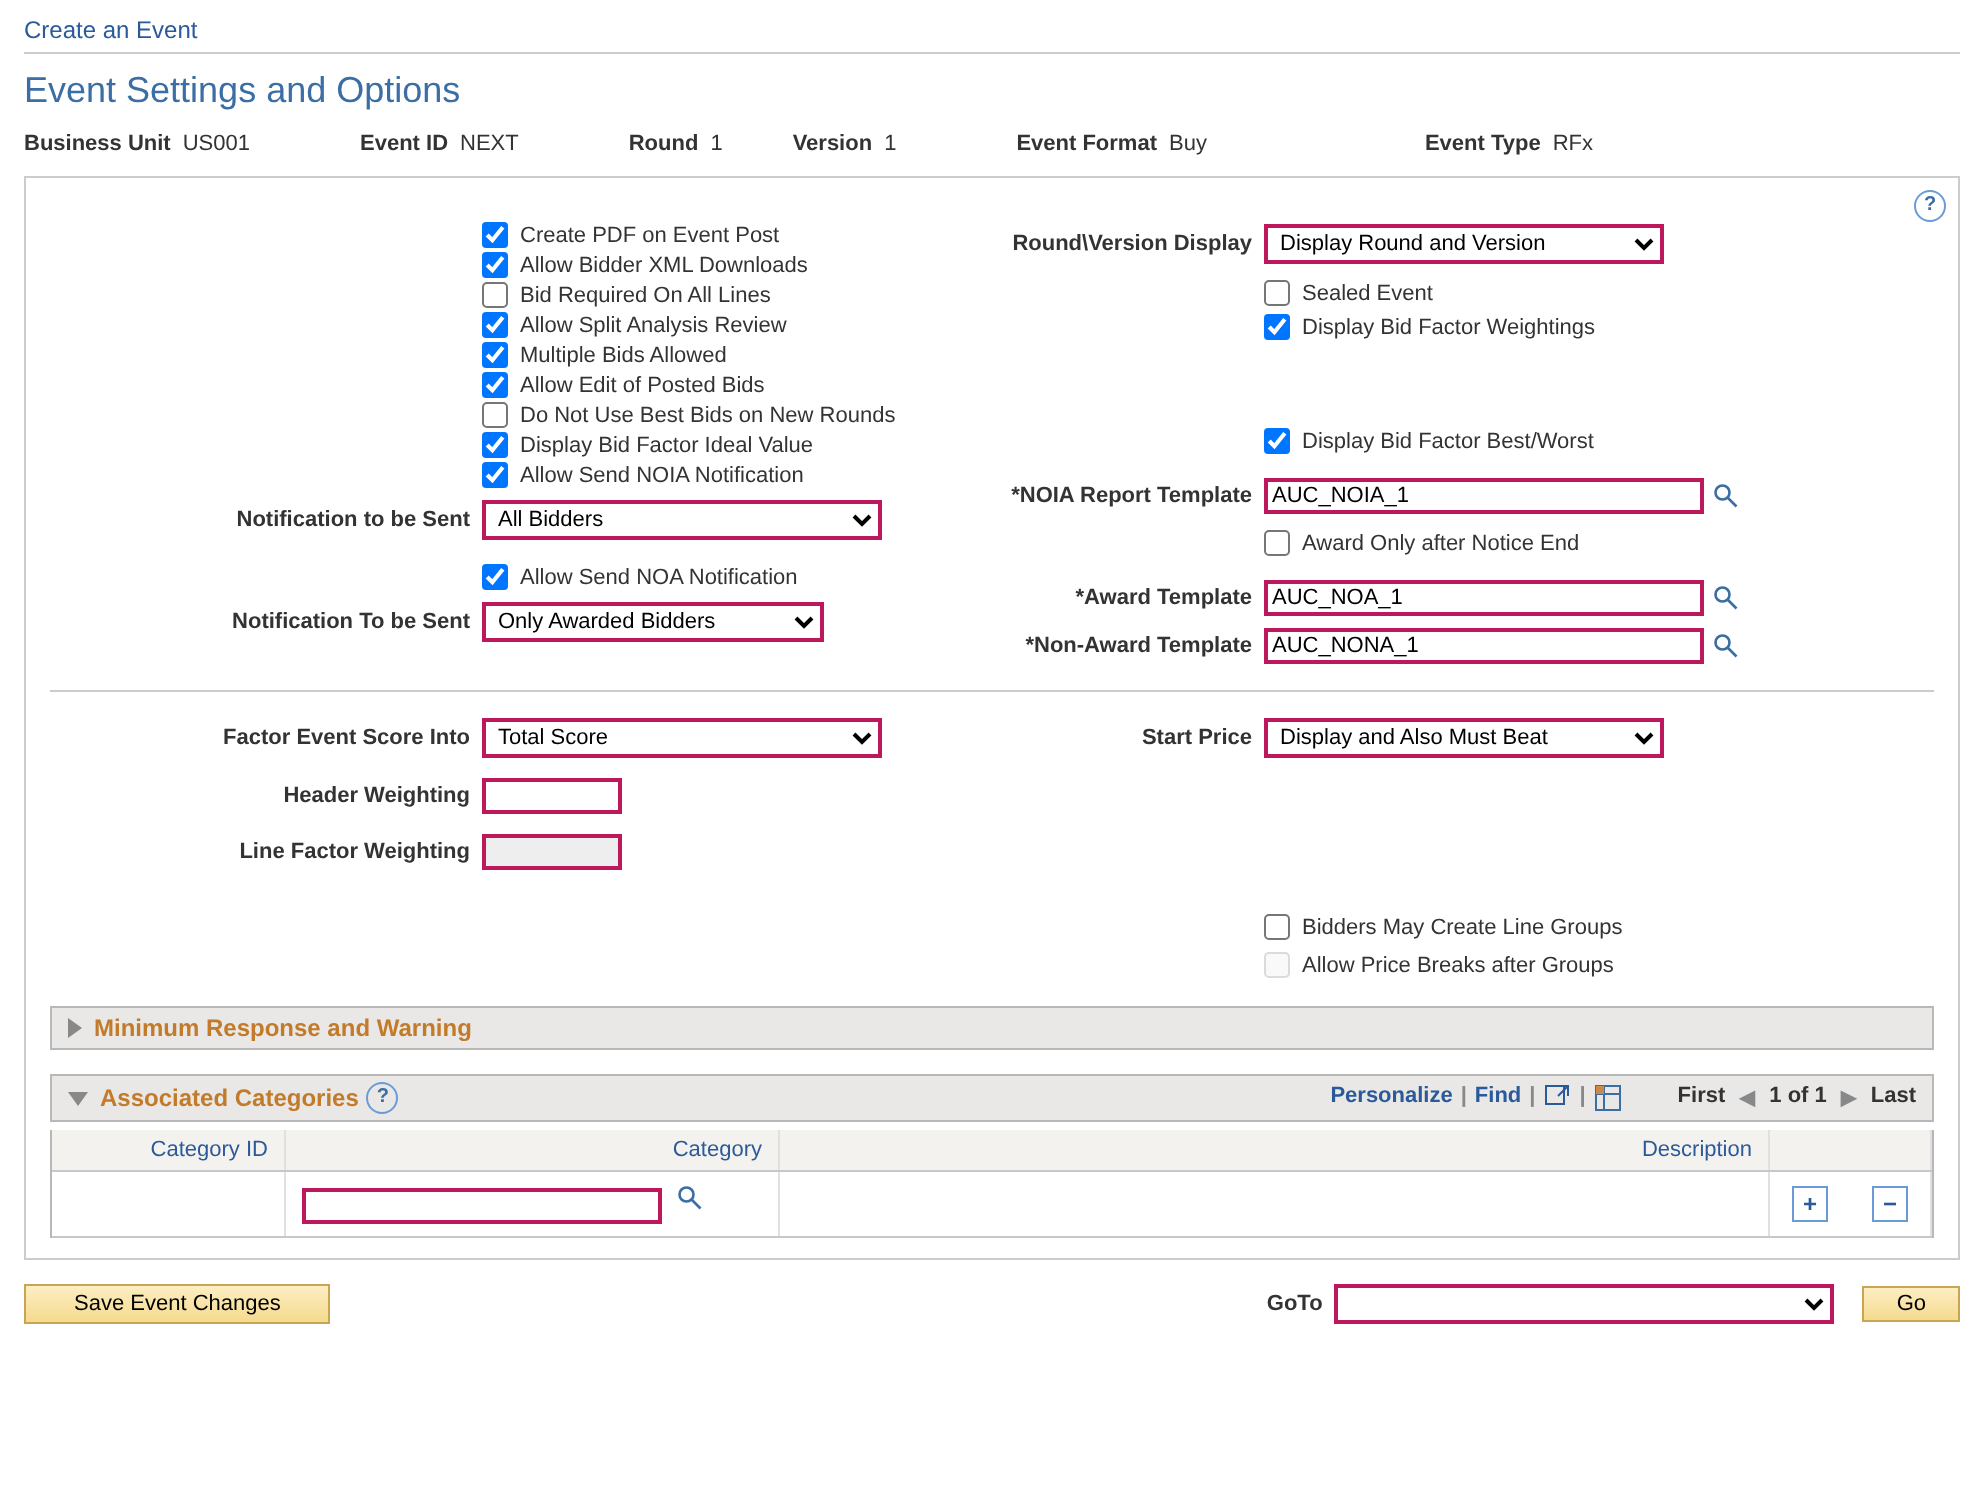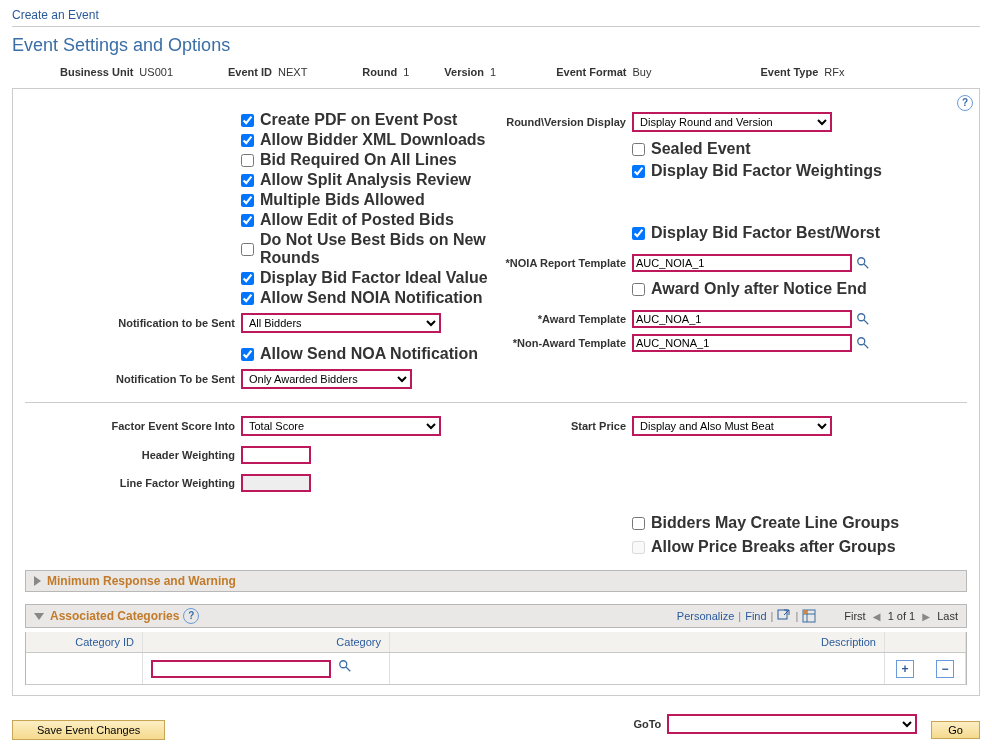--- a/index.html
+++ b/index.html
@@ -41,21 +41,21 @@
     line-height: 14px;
     text-align: center;
     cursor: pointer;
     font-weight: bold;
   }
   .two-col { display: flex; }
   .col-left { width: 50%; }
   .col-right { width: 50%; }
   .chk-row { display: flex; align-items: center; margin: 2px 0; }
   .chk-row input[type=checkbox] { margin: 0 6px 0 0; }
-  .chk-row label { font-weight: bold; font-size: 16px; }
+  .chk-row label { font-weight: normal; font-size: 11px; }
   .field-row { display: flex; align-items: center; margin: 3px 0; }
   .field-row .lbl {
     width: 210px;
     text-align: right;
     padding-right: 6px;
     font-weight: bold;
     font-size: 11px;
   }
   .col-right .field-row .lbl { width: 130px; }
   select, input[type=text] {
@@ -98,23 +98,23 @@
   .tri-right {
     border-width: 5px 0 5px 7px;
     border-color: transparent transparent transparent #888;
   }
   .tri-down {
     border-width: 7px 5px 0 5px;
     border-color: #888 transparent transparent transparent;
   }
   .section-toolbar {
     display: flex;
-    align-items: center;
+    align-items: flex-start;
     margin-left: auto;
-    font-weight: normal;
+    font-weight: bold;
     font-size: 11px;
     color: #333;
     gap: 4px;
   }
   .section-toolbar a { color: #2b5a9b; }
   .section-toolbar .sep { color: #888; }
   .section-toolbar .scroll-btn {
     display: inline-flex;
     width: 14px; height: 14px;
     align-items: center; justify-content: center;
@@ -159,42 +159,41 @@
   }
   .bottom-bar {
     display:flex; align-items:center; margin-top:12px; gap:10px;
   }
   .ps-button {
     background: linear-gradient(#fdeec3, #f5da8e);
     border: 1px solid #c7a553;
     padding: 3px 24px;
     font-size: 11px;
     cursor: pointer;
-    margin-top: 12px;
   }
   .ps-button.small { padding: 2px 16px; }
   .goto-block { margin-left:auto; display:flex; align-items:center; }
   .assoc-help {
     display:inline-flex; width:14px; height:14px;
     border:1px solid #6a9bd8; border-radius:50%;
     color:#3b6ea5; font-size:10px; line-height:14px;
     align-items:center; justify-content:center;
     margin-left:4px; cursor:pointer; font-weight:bold;
   }
   input[type=checkbox][disabled] { opacity: 0.8; }
 </style>
 </head>
 <body>
 
 <p class="breadcrumb"><a href="#">Create an Event</a></p>
 <hr>
 <h1>Event Settings and Options</h1>
 
 <div class="info-row">
-  <div class="pair" style="margin-left:48px;">
+  <div class="pair" style="">
       <span class="label">Business Unit</span>
       <span class="value">US001</span>
     </div>
   <div class="pair" style="margin-left:55px;">
       <span class="label">Event ID</span>
       <span class="value">NEXT</span>
     </div>
   <div class="pair" style="margin-left:55px;">
       <span class="label">Round</span>
       <span class="value">1</span>

